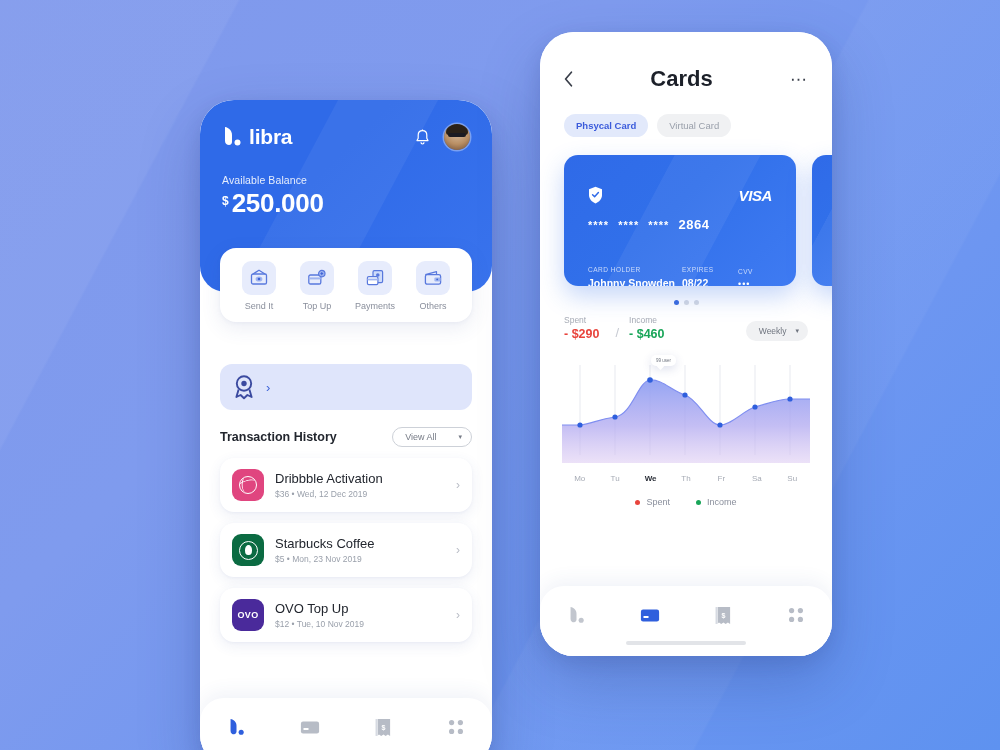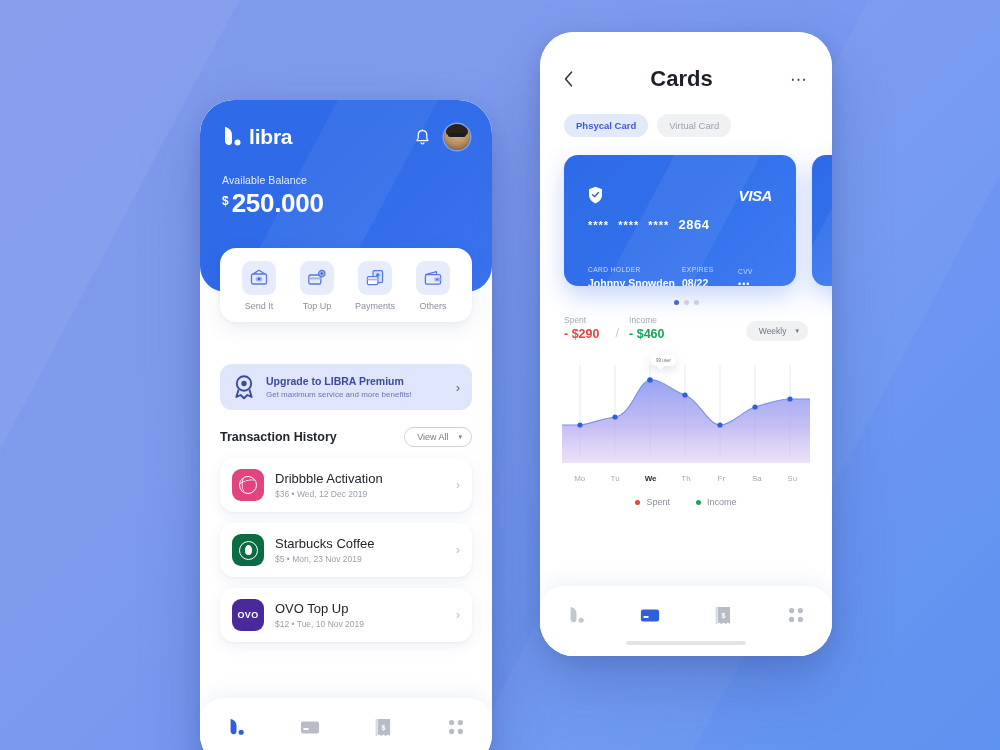--- a/index.html
+++ b/index.html
@@ -100,21 +100,21 @@
   .promo-txt { flex:1; }
   .promo-t1 { font-size:10.5px; font-weight:700; color:#3b4aa0; line-height:1.25; }
   .promo-t2 { font-size:8px; color:#6b76b8; margin-top:2px; }
   .chev { color:#3d63d8; font-size:13px; font-weight:400; }
 
   .sect-head { display:flex; align-items:center; justify-content:space-between; margin-top:17px; }
   .sect-title { font-size:12.5px; font-weight:700; color:#22262e; }
   .viewall {
     border:1px solid #cdd1d8; border-radius:999px;
     padding:4px 9px 4px 12px; font-size:9px; color:#767b86;
-    display:flex; align-items:center; gap:10px; background:#fff;
+    display:flex; align-items:center; gap:22px; background:#fff;
   }
   .caret { font-size:7px; color:#767b86; }
 
   .tx-list { margin-top:11px; display:flex; flex-direction:column; gap:11px; }
   .tx {
     background:#fff; border-radius:14px;
     box-shadow: 0 4px 14px rgba(60,80,150,0.09), 0 1px 3px rgba(60,80,150,0.05);
     padding:11px 12px; display:flex; align-items:center; gap:11px;
   }
   .tx-ico { width:32px; height:32px; border-radius:9px; flex:none; display:flex; align-items:center; justify-content:center; }
@@ -301,24 +301,20 @@
     </div>
 
     <div class="body-area">
 
       <div class="promo">
         <svg width="24" height="26" viewBox="0 0 24 26">
           <circle cx="12" cy="9.5" r="7.2" fill="none" stroke="#3b4aa0" stroke-width="1.9"></circle>
           <circle cx="12" cy="9.5" r="2.7" fill="#3b4aa0"></circle>
           <path d="M6.6 15.4 L4.4 23 L8.6 21 L12 24.2 L15.4 21 L19.6 23 L17.4 15.4" fill="none" stroke="#3b4aa0" stroke-width="1.9" stroke-linejoin="round"></path>
         </svg>
-        <div class="promo-txt">
-          <div class="promo-t1">Upgrade to LIBRA Premium</div>
-          <div class="promo-t2">Get maximum service and more benefits!</div>
-        </div>
         <span class="chev">›</span>
       </div>
 
       <div class="sect-head">
         <span class="sect-title">Transaction History</span>
         <div class="viewall">
           <span>View All</span>
           <span class="caret">▾</span>
         </div>
       </div>

